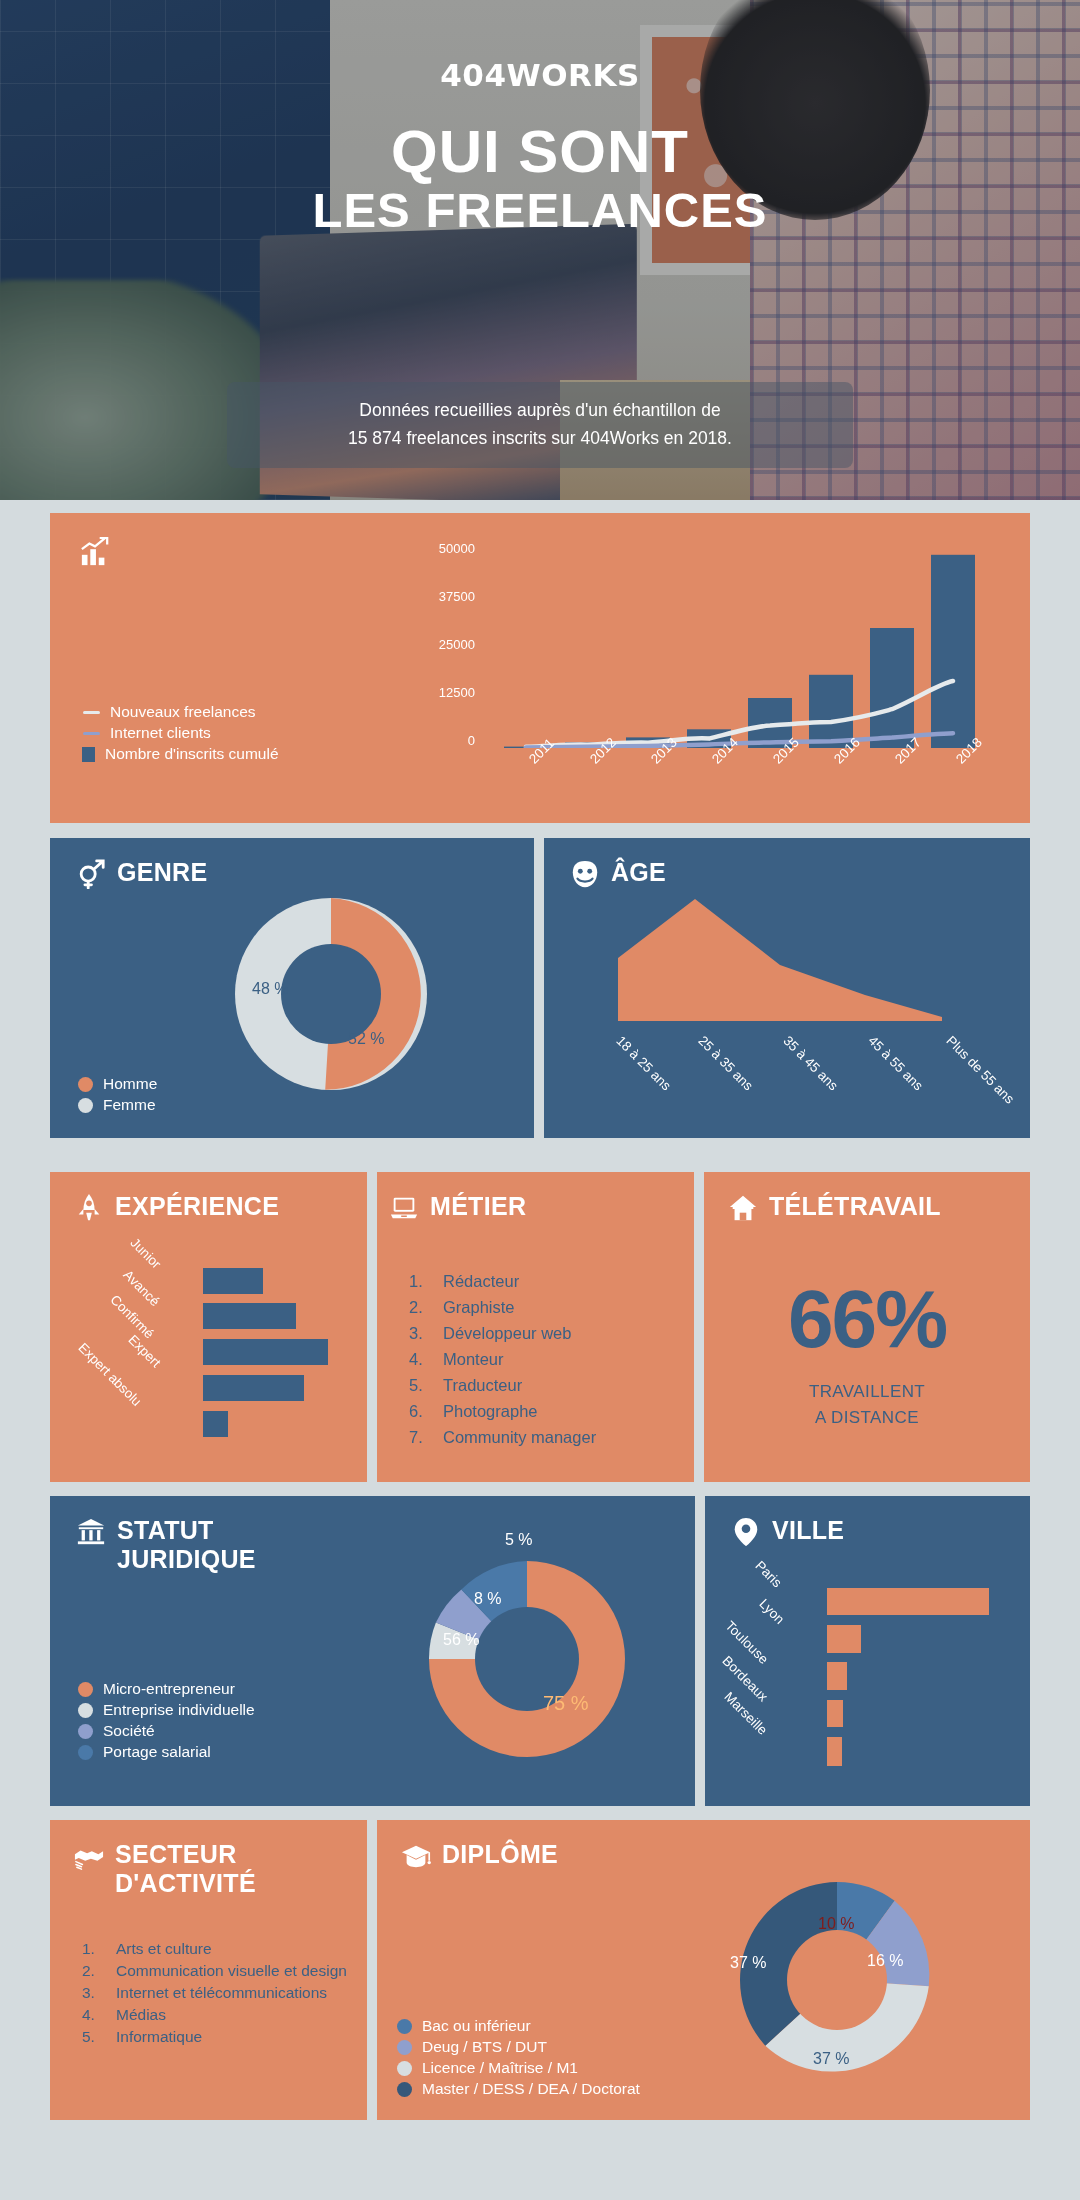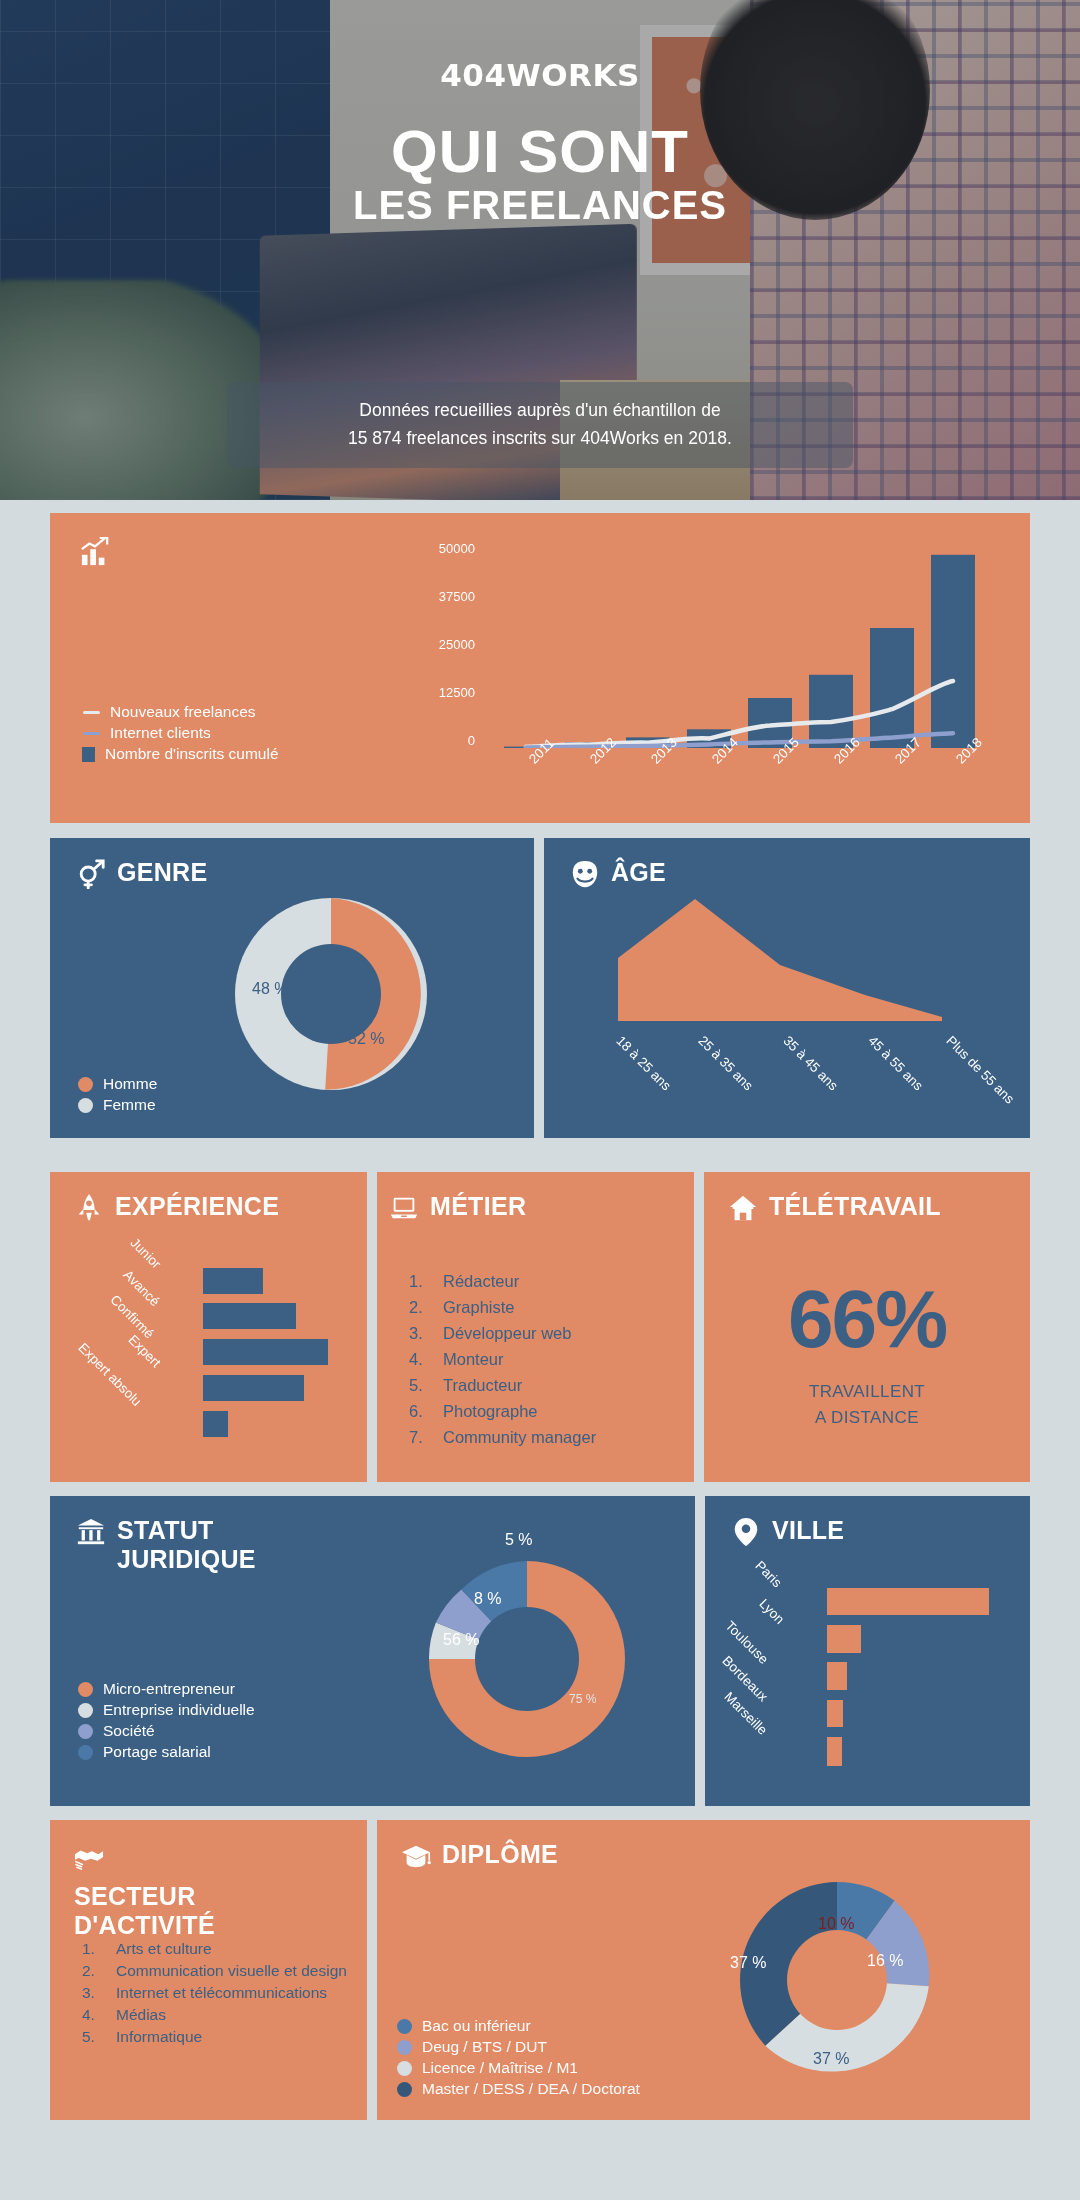--- a/index.html
+++ b/index.html
@@ -77,21 +77,21 @@
   }
   .hero-scrim{ position:absolute; inset:0; background:rgba(32,42,56,.34); }
 
   .brand {
     position:absolute; left:0; right:0; top:57px; text-align:center;
     color:#fff; font-size:31px; font-weight:bold; letter-spacing:.5px;
     font-family:"DejaVu Sans", sans-serif;
   }
   .title-block{ position:absolute; left:0; right:0; top:122px; text-align:center; color:#fff; }
   .t-l1{ font-size:60px; font-weight:bold; letter-spacing:1px; line-height:1.0; }
-  .t-l2{ font-size:40px; font-weight:bold; letter-spacing:1px; line-height:1.18; }
+  .t-l2{ font-size:49px; font-weight:bold; letter-spacing:1px; line-height:1.18; }
   .t-l3{ font-size:49px; font-weight:bold; letter-spacing:0px; line-height:1.15; }
 
   .subtitle{
     position:absolute; left:50%; transform:translateX(-50%); top:382px;
     width:626px; padding:14px 18px 16px;
     background:rgba(72,86,102,.48);
     border-radius:8px;
     color:#fff; text-align:center; font-size:17.5px; line-height:1.6;
   }
 
@@ -381,21 +381,21 @@
 
       <path d="M13.9 68.5 A98 98 0 0 1 39.4 35.5 L105 105 Z" fill="#8f9fcd"></path>
 
       <path d="M39.4 35.5 A98 98 0 0 1 105 7 L105 105 Z" fill="#4a79a8"></path>
       <circle cx="105" cy="105" r="52" fill="#3b6084"></circle>
     </svg>
 
     <div style="position:absolute; left:455px; top:35px; color:#fff; font-size:16px;">5 %</div>
     <div style="position:absolute; left:424px; top:94px; color:#fff; font-size:16px;">8 %</div>
     <div style="position:absolute; left:393px; top:135px; color:#fff; font-size:16px;">56 %</div>
-    <div style="position:absolute; left:519px; top:196px; color:#e5e5e5; font-size:12px;">75 %</div>
+    <div style="position:absolute; left:493px; top:196px; color:#fdba74; font-size:20px;">75 %</div>
 
     <div class="legend" style="position:absolute; left:28px; top:184px;">
       <div class="leg-row">
         <span class="dot" style="background:#e08a66;"></span>
         <span>Micro-entrepreneur</span>
       </div>
       <div class="leg-row">
         <span class="dot" style="background:#d7dee1;"></span>
         <span>Entreprise individuelle</span>
       </div>
@@ -426,21 +426,21 @@
     <div class="axis-lab" style="left:27px; top:193px; transform:rotate(45deg);">Marseille</div>
 
     <div class="bar-h" style="left:122px; top:92px;  width:162px; height:27px; background:#e08a66;"></div>
     <div class="bar-h" style="left:122px; top:129px; width:34px;  height:28px; background:#e08a66;"></div>
     <div class="bar-h" style="left:122px; top:166px; width:20px;  height:28px; background:#e08a66;"></div>
     <div class="bar-h" style="left:122px; top:204px; width:16px;  height:27px; background:#e08a66;"></div>
     <div class="bar-h" style="left:122px; top:241px; width:15px;  height:29px; background:#e08a66;"></div>
   </div>
 
   <div class="card orange" style="left:50px; top:1820px; width:317px; height:300px;">
-    <div class="card-head" style="position:absolute; left:24px; top:20px; width:270px;flex-direction:column;">
+    <div class="card-head" style="position:absolute; left:24px; top:20px; width:270px;">
       <svg class="ic" viewBox="0 0 32 32">
         <path d="M1 14 L7 10 L14 13 L19 11 L26 14 L31 11 L31 17 L25 21 L18 19 L12 21 L5 18 L1 20 Z" fill="#fff"></path>
         <path d="M2 22 L9 25 M2 25 L8 27.5 M3 28 L8 30" stroke="#fff" stroke-width="1.6" stroke-linecap="round"></path>
       </svg>
       <div class="card-title">SECTEUR
 D'ACTIVITÉ</div>
     </div>
 
     <div class="olist" style="position:absolute; left:32px; top:118px; width:270px; font-size:15.5px; line-height:1.42;">
       <div class="li">

